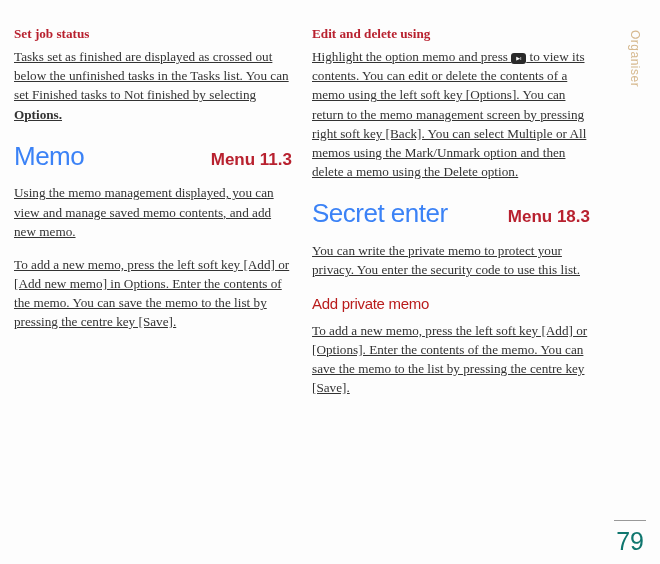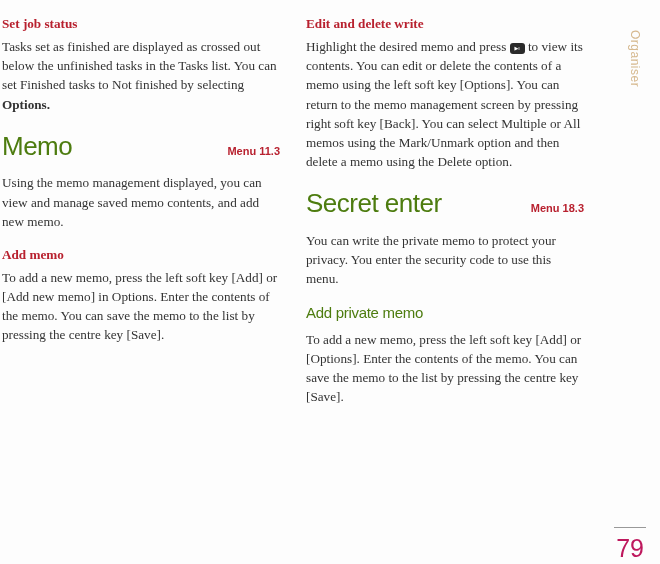--- a/index.html
+++ b/index.html
@@ -6,58 +6,59 @@
   body {
     width: 660px;
     height: 564px;
     background: #fdfdfd;
     font-family: Georgia, 'Times New Roman', serif;
     position: relative;
     overflow: hidden;
   }
   .page {
     display: flex;
-    padding: 14px 50px 10px 2px;
-    gap: 26px;
+    padding: 14px 50px 10px 14px;
+    gap: 20px;
+    margin-top: 10px;
   }
   .col {
     width: 278px;
     font-size: 13.2px;
     line-height: 1.45;
     color: #333;
   }
-  .col p { margin-bottom: 14px; }
+  .col p { margin-bottom: 14px; text-decoration: underline; }
   .sub-hd-red {
     color: #b8212f;
     font-weight: bold;
     font-size: 13.2px;
     margin-bottom: 4px;
   }
   .sub-hd-red-light {
-    color: #4d7c0f;
+    color: #b91c1c;
     font-size: 15px;
     margin-bottom: 6px;
     font-family: Verdana, Geneva, sans-serif;
     letter-spacing: -0.3px;
   }
   .big-hd {
     display: flex;
     justify-content: space-between;
     align-items: baseline;
     margin: 12px 0 8px 0;
   }
   .big-hd .title {
-    color: #4d7c0f;
+    color: #3b82f6;
     font-size: 26px;
     font-family: Verdana, Geneva, sans-serif;
     letter-spacing: -0.5px;
   }
   .big-hd .menu {
     color: #b8212f;
-    font-size: 11px;
+    font-size: 17px;
     font-weight: bold;
     font-family: Verdana, Geneva, sans-serif;
     text-align: right;
   }
   .bold { font-weight: bold; }
   .key-icon {
     display: inline-flex;
     vertical-align: middle;
     width: 15px;
     height: 11px;
@@ -75,23 +76,23 @@
     top: 30px;
     writing-mode: vertical-rl;
     color: #d6b98f;
     font-size: 12px;
     font-family: Verdana, Geneva, sans-serif;
     letter-spacing: 0.5px;
   }
   .page-num {
     position: absolute;
     right: 16px;
-    bottom: 1px;
+    bottom: 8px;
     font-size: 25px;
-    color: #be185d;
+    color: #0f766e;
     font-family: Verdana, Geneva, sans-serif;
   }
   .page-num::before {
     content: "";
     position: absolute;
     top: -7px;
     left: -2px;
     right: -2px;
     height: 1px;
     background: #999;
@@ -107,35 +108,34 @@
     <p>
       <span>Tasks set as finished are displayed as crossed out below the unfinished tasks in the Tasks list. You can set Finished tasks to Not finished by selecting </span><span class="bold">Options.</span>
     </p>
 
     <div class="big-hd">
       <span class="title">Memo</span>
       <span class="menu">Menu 11.3</span>
     </div>
     <p>Using the memo management displayed, you can view and manage saved memo contents, and add new memo.</p>
 
-    <div class="sub-hd-red">Add memo</div>
     <p>To add a new memo, press the left soft key [Add] or [Add new memo] in Options. Enter the contents of the memo. You can save the memo to the list by pressing the centre key [Save].</p>
   </div>
 
   <div class="col">
-    <div class="sub-hd-red">Edit and delete write</div>
+    <div class="sub-hd-red">Edit and delete using</div>
     <p>
-      <span>Highlight the desired memo and press </span><span class="key-icon">▶ǁ</span><span> to view its contents. You can edit or delete the contents of a memo using the left soft key [Options]. You can return to the memo management screen by pressing right soft key [Back]. You can select Multiple or All memos using the Mark/Unmark option and then delete a memo using the Delete option.</span>
+      <span>Highlight the option memo and press </span><span class="key-icon">▶ǁ</span><span> to view its contents. You can edit or delete the contents of a memo using the left soft key [Options]. You can return to the memo management screen by pressing right soft key [Back]. You can select Multiple or All memos using the Mark/Unmark option and then delete a memo using the Delete option.</span>
     </p>
 
     <div class="big-hd">
       <span class="title">Secret enter</span>
       <span class="menu">Menu 18.3</span>
     </div>
-    <p>You can write the private memo to protect your privacy. You enter the security code to use this menu.</p>
+    <p>You can write the private memo to protect your privacy. You enter the security code to use this list.</p>
 
     <div class="sub-hd-red-light">Add private memo</div>
     <p>To add a new memo, press the left soft key [Add] or [Options]. Enter the contents of the memo. You can save the memo to the list by pressing the centre key [Save].</p>
   </div>
 
 </div>
 
 <div class="side-tab">Organiser</div>
 <div class="page-num">79</div>
 

